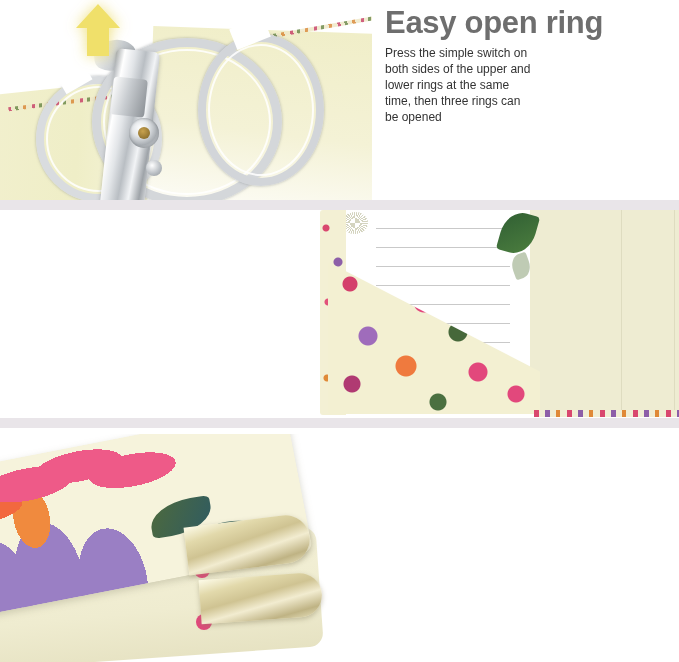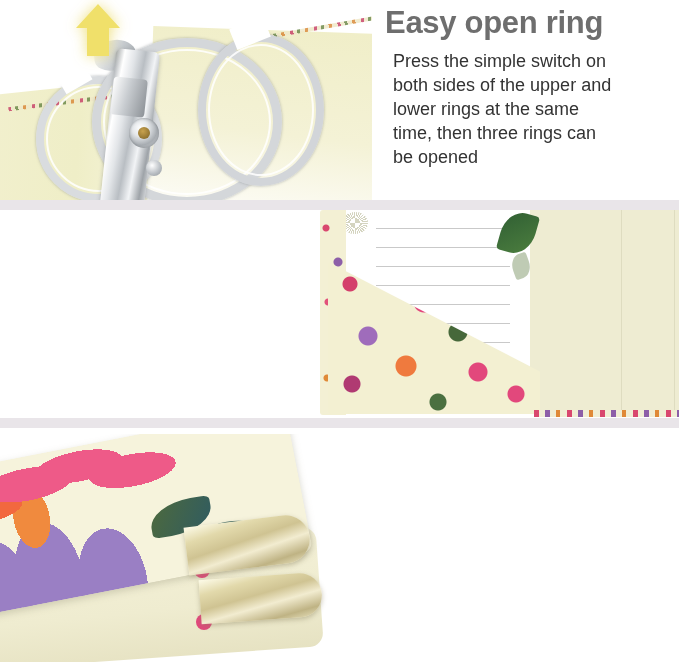--- a/index.html
+++ b/index.html
@@ -51,24 +51,24 @@
   }
   .feature-title {
     font-size: 31px;
     font-weight: bold;
     line-height: 1.12;
     color: #6e6e6e;
     letter-spacing: -0.3px;
     margin: 0 0 4px 0;
   }
   .feature-body {
-    font-size: 18px;
+    font-size: 12px;
     line-height: 1.34;
     color: #333333;
-    margin: 8px;
+    margin: 0;
     white-space: pre-line;
   }
 
   #text-ring   { left: 385px; top: 6px;   width: 292px; }
 
   
   #ring-photo {
     position: absolute;
     left: 0; top: 0;
     width: 372px; height: 200px;

